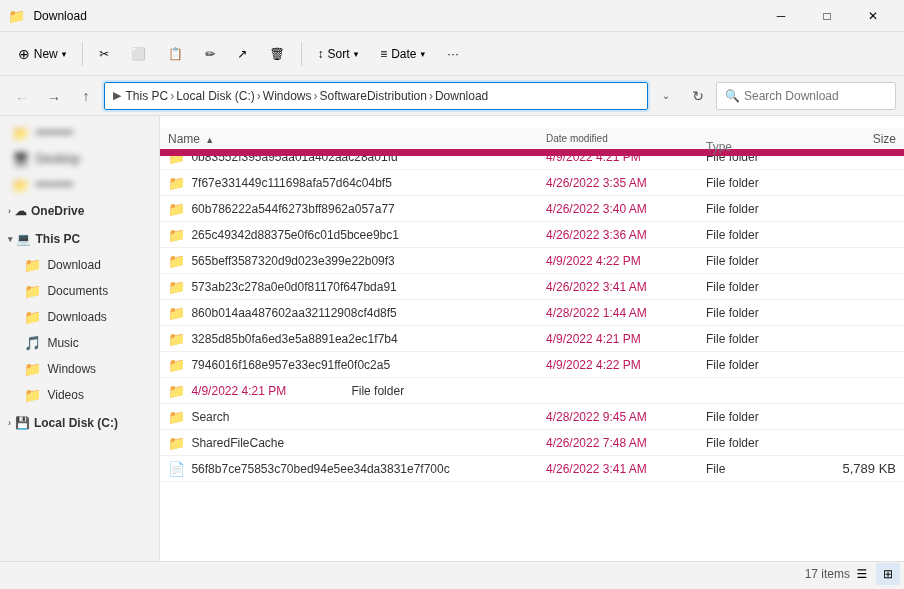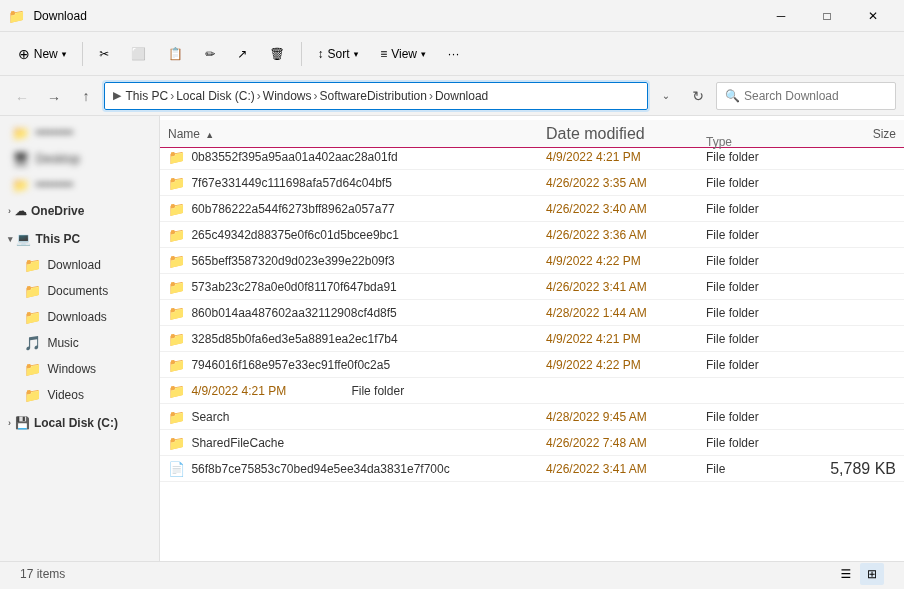--- a/index.html
+++ b/index.html
@@ -90,43 +90,43 @@
       font-weight: 600; height: 26px;
     }
     .chevron { font-size: 9px; color: #666; }
     .sidebar-children { padding-left: 12px; }
     .blurred-item { filter: blur(3px); user-select: none; }
 
     
     .file-list { flex: 1; overflow-y: auto; background: white; }
     .file-list-header {
       display: flex; align-items: center; height: 28px;
-      border-bottom: 1px solid #be185d; background: #f9f9f9;
-      padding: 0 8px; position: sticky; top: 4px; z-index: 1;
+      border-bottom: 7px solid #be185d; background: #f9f9f9;
+      padding: 0 8px; position: sticky; top: 12px; z-index: 1;
     }
     .col-name { flex: 1; min-width: 0; font-size: 12px; color: #555; cursor: pointer; }
-    .col-date { width: 160px; font-size: 16px; color: #555; cursor: pointer; }
+    .col-date { width: 160px; font-size: 10px; color: #555; cursor: pointer; }
     .col-type { width: 110px; font-size: 12px; color: #737373; cursor: pointer; margin-top: 16px; }
     .col-size { width: 80px; font-size: 12px; color: #555; text-align: right; cursor: pointer; }
     .sort-arrow { font-size: 9px; margin-left: 2px; }
 
     .file-row {
       display: flex; align-items: center; height: 26px;
       padding: 0 8px; border-bottom: 1px solid #f0f0f0; cursor: pointer;
     }
     .file-icon { margin-right: 6px; font-size: 14px; flex-shrink: 0; }
     .file-name { flex: 1; font-size: 12px; color: #333; white-space: nowrap; overflow: hidden; text-overflow: ellipsis; }
-    .file-date { width: 160px; font-size: 12px; color: #a16207; }
+    .file-date { width: 160px; font-size: 12px; color: #be185d; }
     .file-type { width: 110px; font-size: 12px; color: #333; }
-    .file-size { width: 80px; font-size: 16px; color: #333; text-align: right; }
+    .file-size { width: 80px; font-size: 13px; color: #333; text-align: right; }
 
     
     .status-bar {
-      display: flex; align-items: center; justify-content: space-between;
-      height: 24px; padding: 0 20px; background: #f3f3f3;
+      display: flex; align-items: center; justify-content: flex-end;
+      height: 24px; padding: 0 4px; background: #f3f3f3;
       border-top: 1px solid #e0e0e0; font-size: 12px; color: #555;
     }
     .status-right { display: flex; gap: 2px; }
     .view-btn {
       width: 24px; height: 22px; border: none; background: transparent;
       cursor: pointer; border-radius: 2px; display: flex; align-items: center; justify-content: center;
       font-size: 12px;
     }
     .view-btn.active { background: #dce9f5; }
 
@@ -179,21 +179,21 @@
     <span>🗑</span>
   </button>
   <div class="toolbar-sep"></div>
   <button class="toolbar-btn">
     <span>↕</span>
     <span>Sort</span>
     <span style="font-size:9px">▾</span>
   </button>
   <button class="toolbar-btn">
     <span>≡</span>
-    <span>View</span>
+    <span>Date</span>
     <span style="font-size:9px">▾</span>
   </button>
   <button class="toolbar-btn">
     <span>···</span>
   </button>
 </div>
 
 <div class="address-bar">
   <button class="nav-btn disabled">←</button>
   <button class="nav-btn">→</button>

